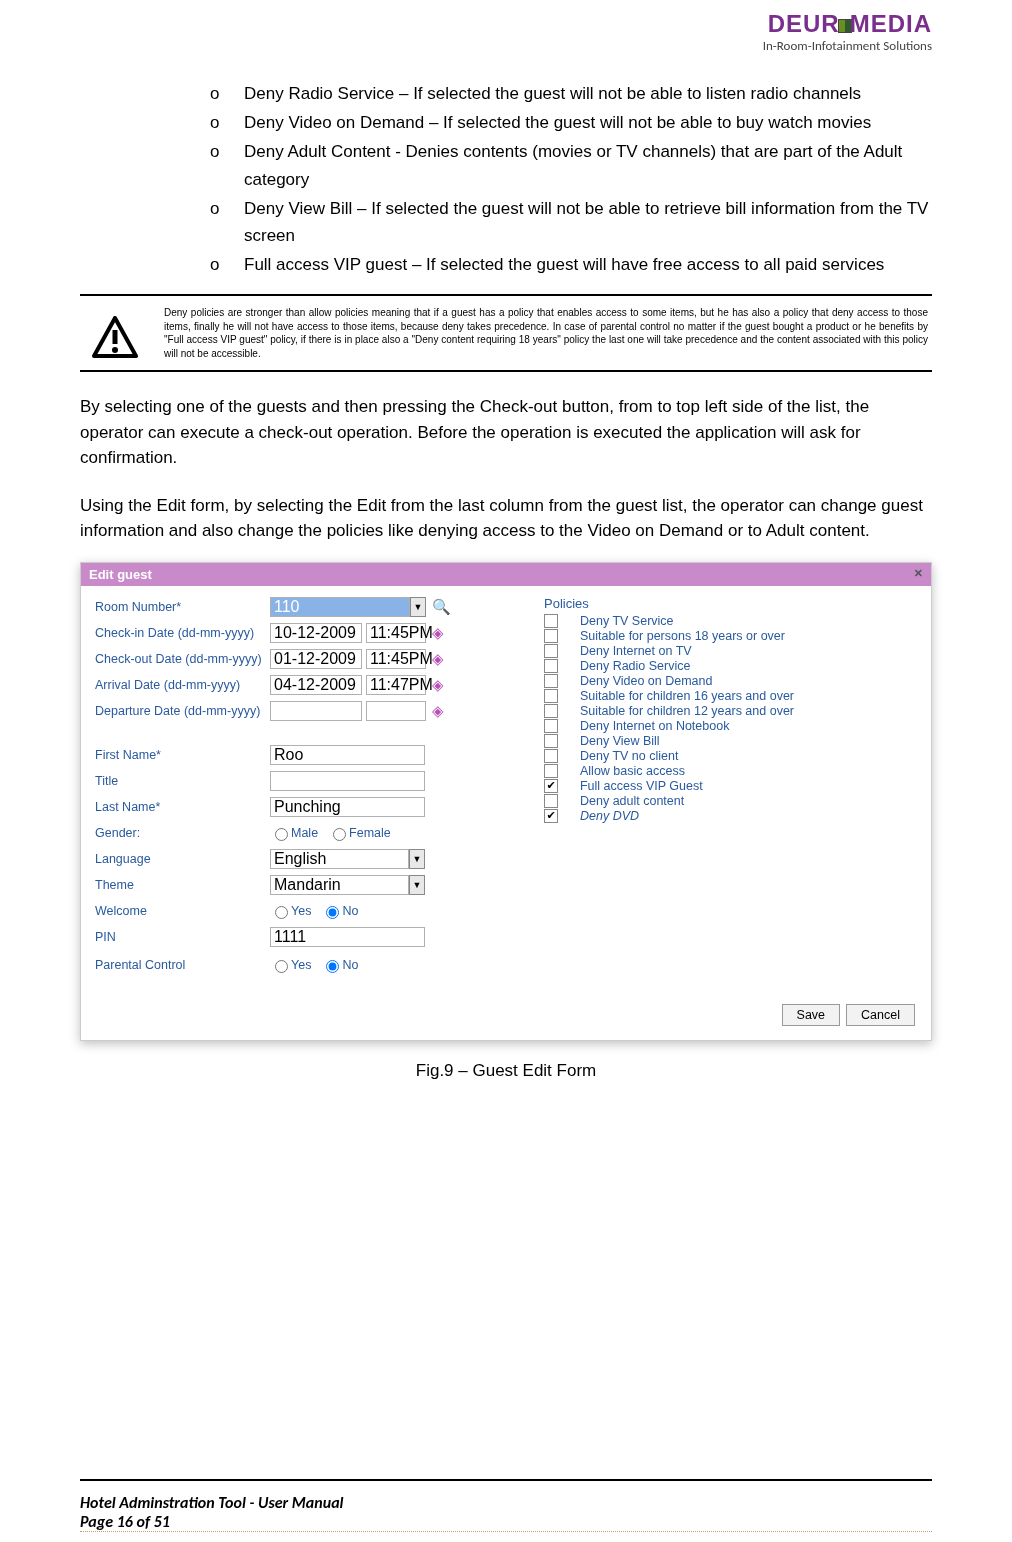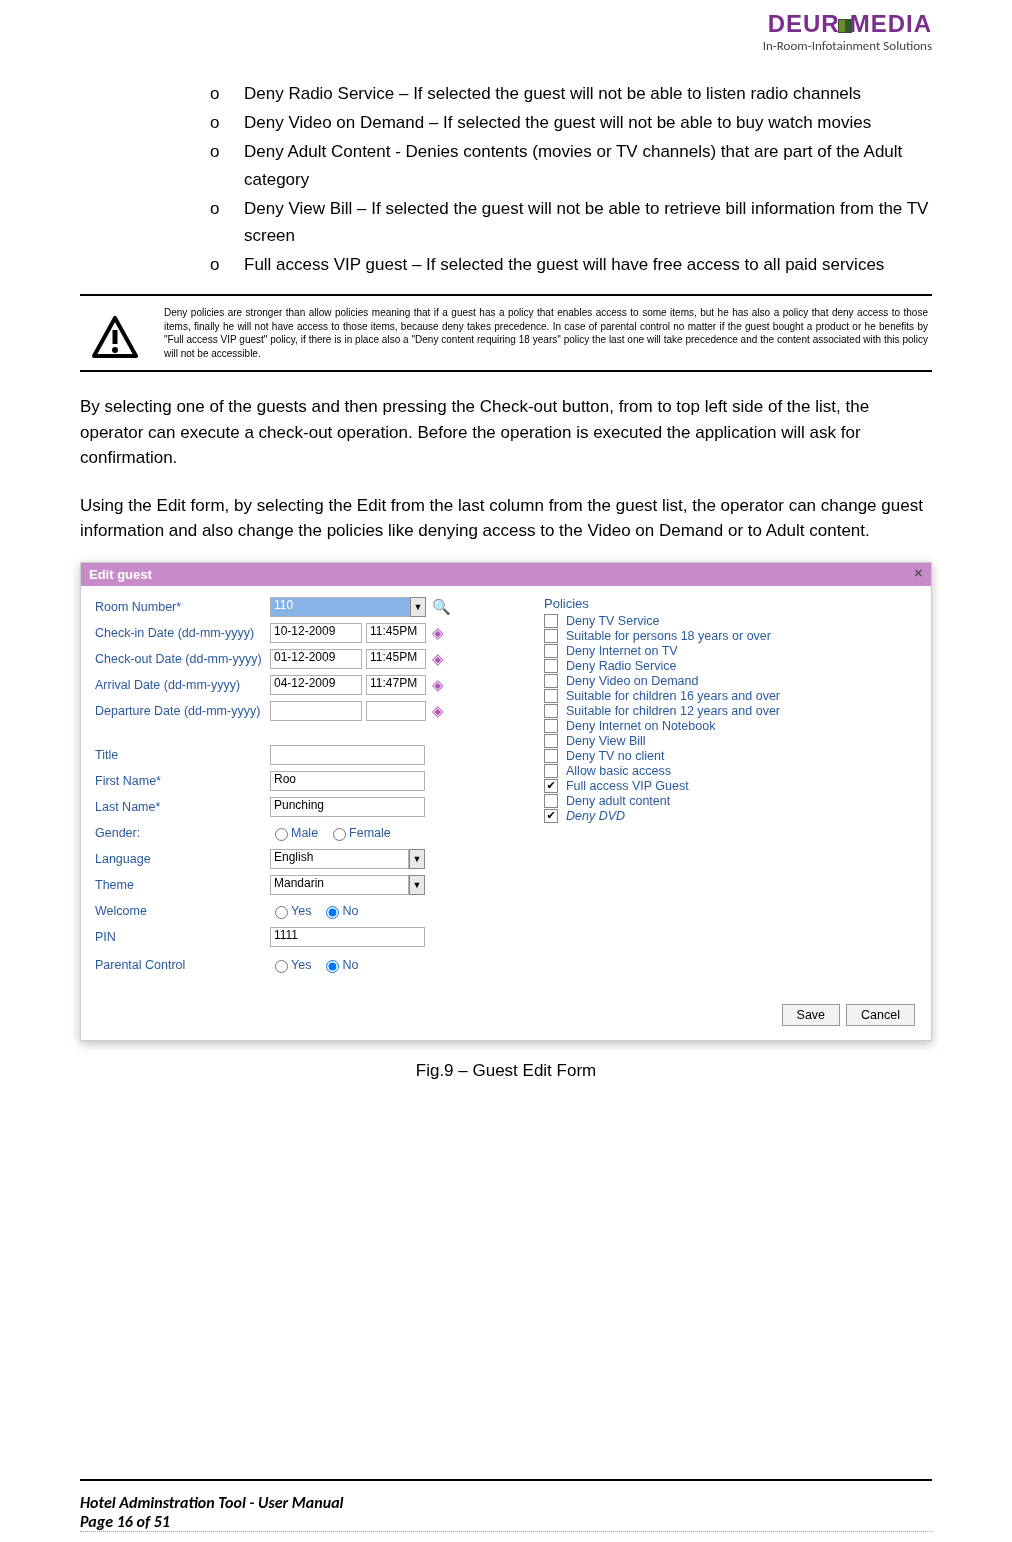--- a/index.html
+++ b/index.html
@@ -125,21 +125,21 @@
   }
   .ef-label {
     width: 175px;
     color: #2a5a9e;
     font-size: 12.5px;
   }
   .ef-input {
     border: 1px solid #b0b0b0;
     height: 20px;
     padding: 0 3px;
-    font-size: 12px;
+    font-size: 16px;
     background:#fff;
   }
   .ef-input.w-date { width: 92px; }
   .ef-input.w-time { width: 60px; margin-left: 4px;}
   .ef-input.w-wide { width: 155px; }
   .ef-input.w-room { width: 140px; background:#89b3e6; color:#fff; }
   .ef-dd-btn {
     display:inline-block;
     width:16px; height:20px;
     border:1px solid #888;
@@ -162,21 +162,21 @@
   }
   .ef-policies-title {
     color:#2a5a9e;
     font-size:13px;
     margin-bottom: 3px;
   }
   .ef-chk-row {
     display:flex;
     align-items:flex-end;
     margin-bottom:1px;
-    gap:8px;
+    gap:22px;
   }
   .ef-chk-row .lbl {
     color:#2a5a9e;
     font-size:12.5px;
   }
   .ef-chk-row.italic .lbl { font-style: italic; }
   .ef-chk {
     width:14px; height:14px;
     border:1px solid #888;
     display:inline-flex;
@@ -307,26 +307,26 @@
           <div class="ef-row">
             <span class="ef-label">Departure Date (dd-mm-yyyy)</span>
             <span class="ef-input w-date"></span>
             <span class="ef-input w-time"></span>
             <span class="ef-diamond-icon">◈</span>
           </div>
 
           <div class="spacer"></div>
 
           <div class="ef-row">
+            <span class="ef-label">First Name*</span>
+            <span class="ef-input w-wide">Roo</span>
+          </div>
+          <div class="ef-row">
             <span class="ef-label">Title</span>
             <span class="ef-input w-wide"></span>
-          </div>
-          <div class="ef-row">
-            <span class="ef-label">First Name*</span>
-            <span class="ef-input w-wide">Roo</span>
           </div>
           <div class="ef-row">
             <span class="ef-label">Last Name*</span>
             <span class="ef-input w-wide">Punching</span>
           </div>
           <div class="ef-row">
             <span class="ef-label">Gender:</span>
             <input type="radio" style=""> 
               <span class="ef-radio-lbl">Male</span>
             <input type="radio" style=""> 

